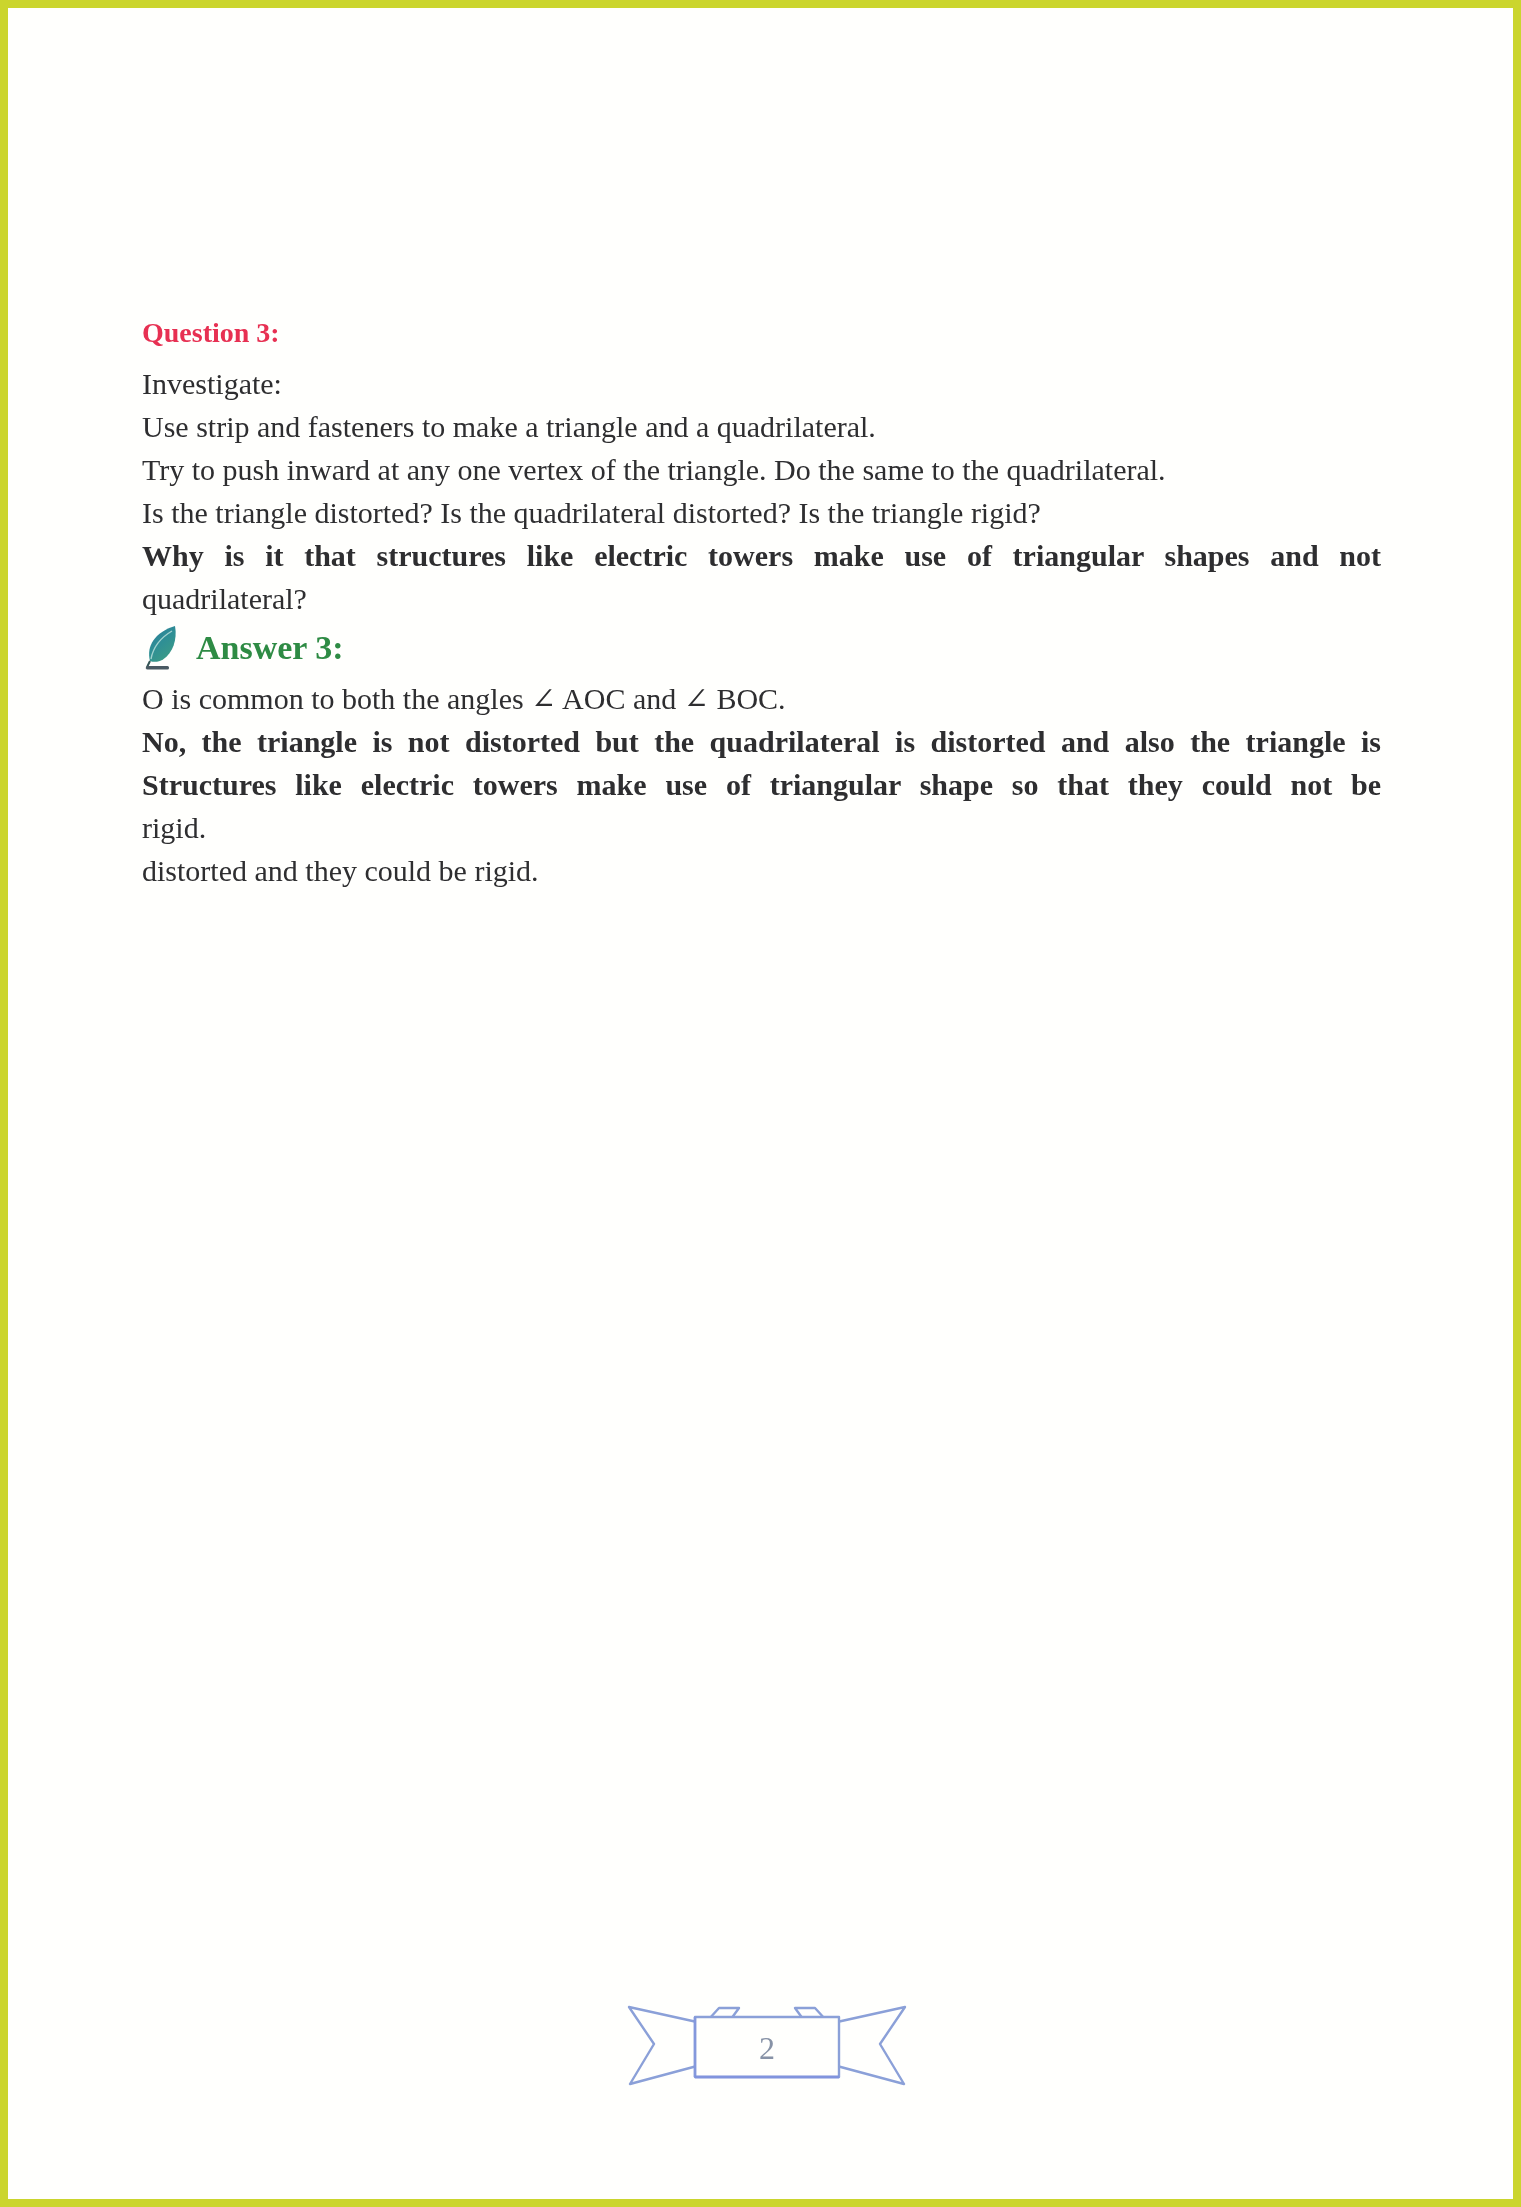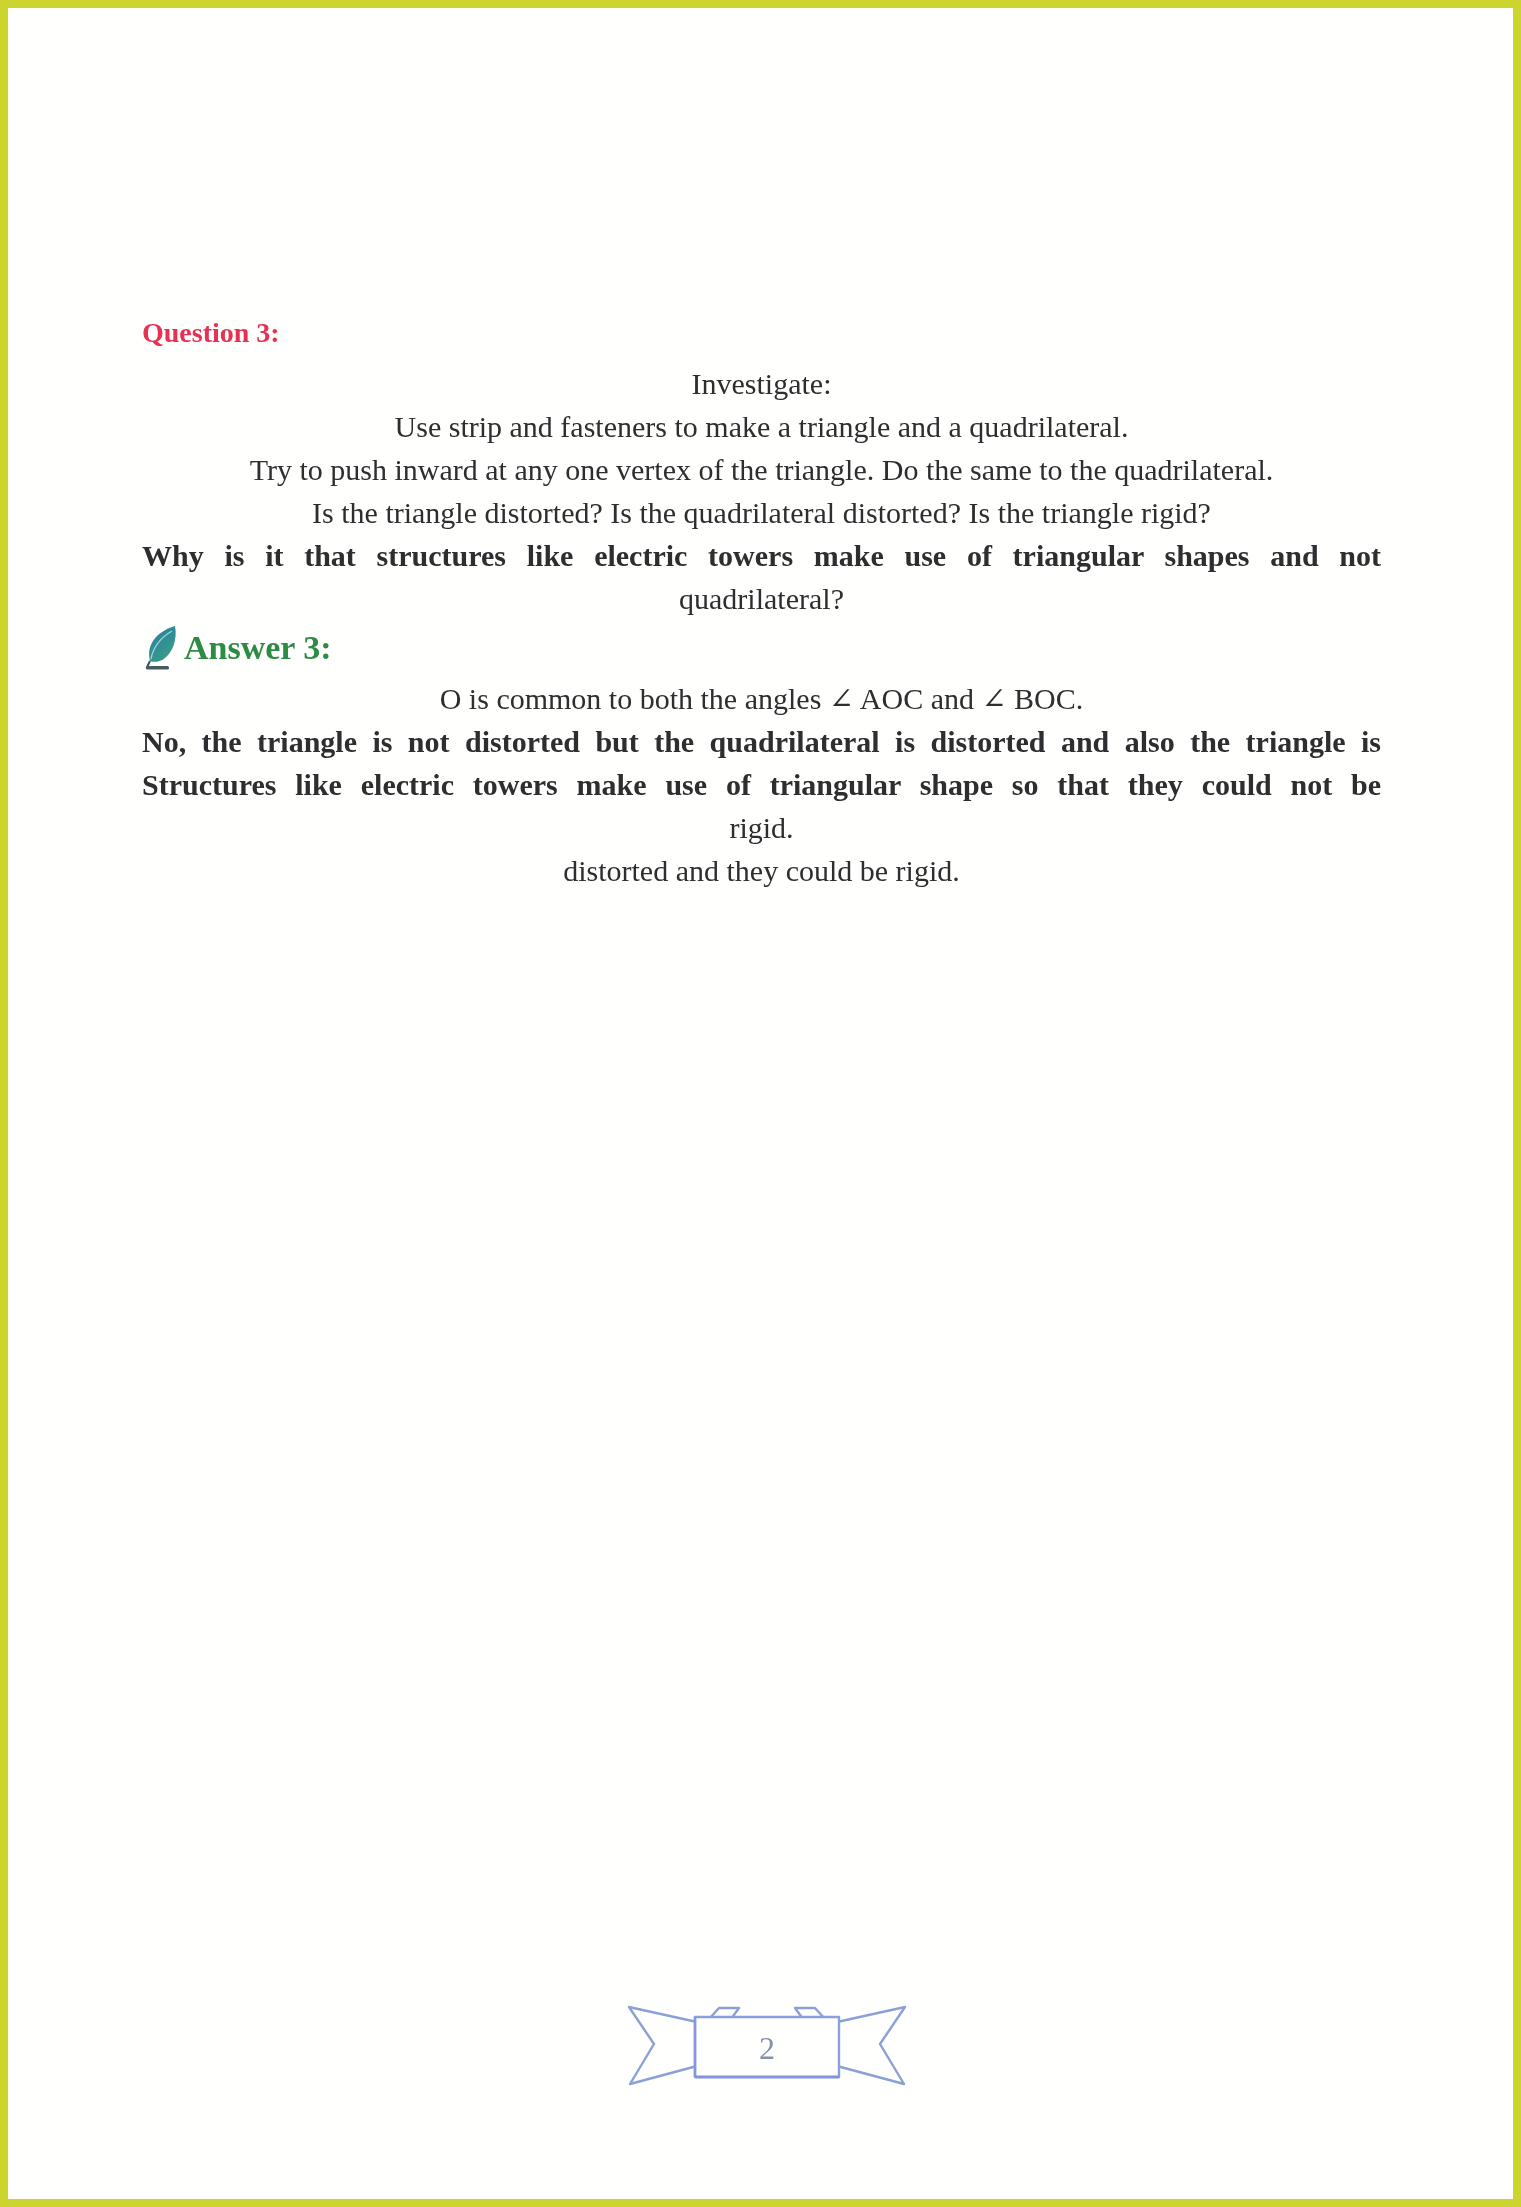--- a/index.html
+++ b/index.html
@@ -22,26 +22,26 @@
     font-size: 30px;
     line-height: 43px;
   }
   .q-heading {
     margin: 0 0 6px 0;
     font-size: 28px;
     line-height: 46px;
     font-weight: bold;
     color: #e73052;
   }
-  .body-line { margin: 0; text-align: center; }
+  .body-line { margin: 0; }
   .jl { text-align: justify; text-align-last: justify; font-weight: bold; }
   .answer-head {
     display: flex;
     align-items: center;
-    gap: 2px;
+    gap: 14px;
     margin: 3px 0 4px 0;
     height: 50px;
   }
   .a-heading {
     margin: 0;
     font-size: 34px;
     line-height: 46px;
     font-weight: bold;
     color: #2e8b44;
   }

